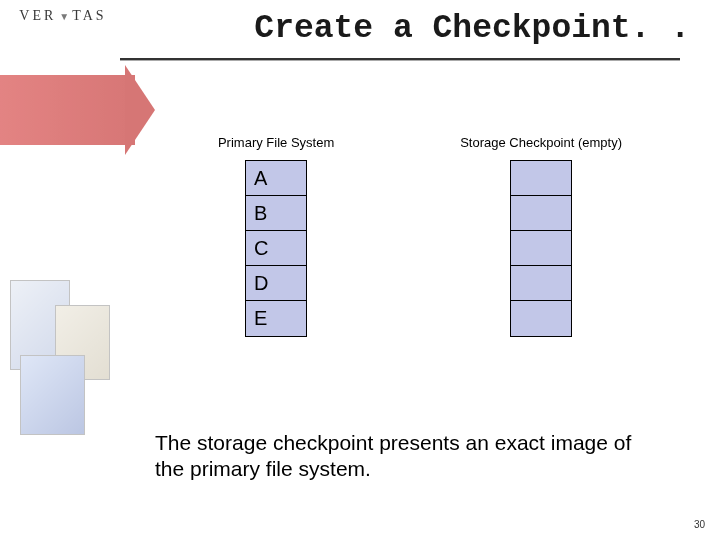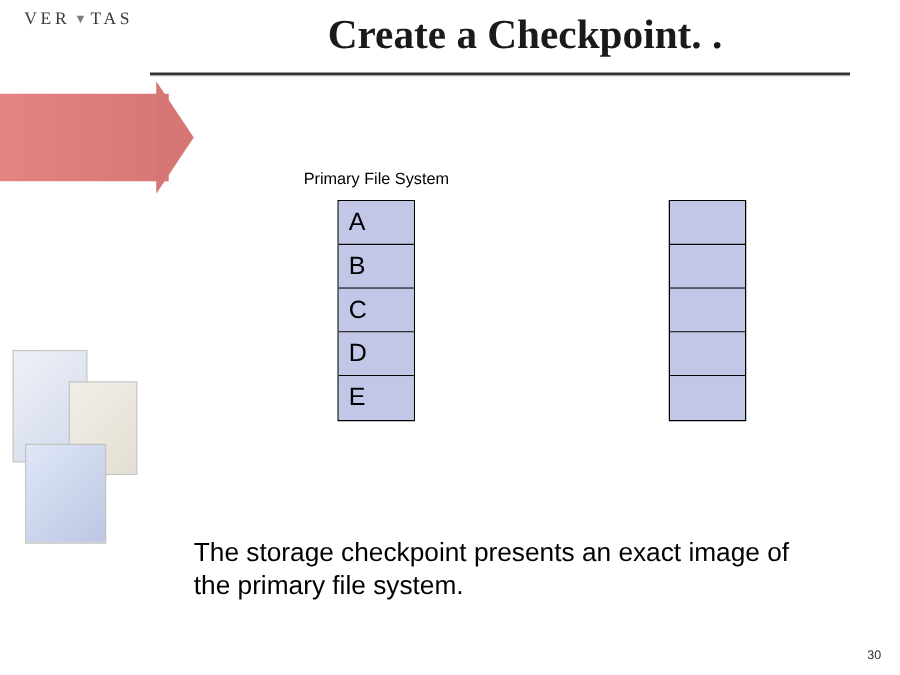--- a/index.html
+++ b/index.html
@@ -83,25 +83,25 @@
   font-size: 10px;
   position: absolute;
   left: 2px;
   top: 1px;
 }
 .title {
   position: absolute;
   left: 150px;
   top: 10px;
   width: 540px;
-  font-family: Liberation Serif, serif;
+  font-family: Liberation Mono, monospace;
   font-weight: bold;
   font-size: 33px;
   color: #1a1a1a;
-  text-align: center;
+  text-align: right;
 }
 .title-rule {
   position: absolute;
   left: 120px;
   top: 58px;
   width: 560px;
   height: 0;
   border-top: 2px solid #333;
   border-bottom: 1px solid #aaa;
 }
@@ -112,21 +112,21 @@
   width: 530px;
   z-index: 2;
 }
 .subtitle {
   font-size: 18px;
   color: #000;
 }
 .diagram {
   display: flex;
   justify-content: space-around;
-  align-items: flex-end;
+  align-items: center;
   margin-top: 15px;
 }
 .col {
   display: flex;
   flex-direction: column;
   align-items: center;
 }
 .col-label {
   font-size: 13px;
   color: #000;
@@ -196,20 +196,21 @@
       <div class="stackbox">
         <div class="cell">A</div>
         <div class="cell">B</div>
         <div class="cell">C</div>
         <div class="cell">D</div>
         <div class="cell">E</div>
       </div>
     </div>
 
     <div class="col">
+      <div class="col-label">Storage Checkpoint (empty)</div>
       <div class="stackbox">
         <div class="cell"></div>
         <div class="cell"></div>
         <div class="cell"></div>
         <div class="cell"></div>
         <div class="cell"></div>
       </div>
     </div>
 
   </div>

